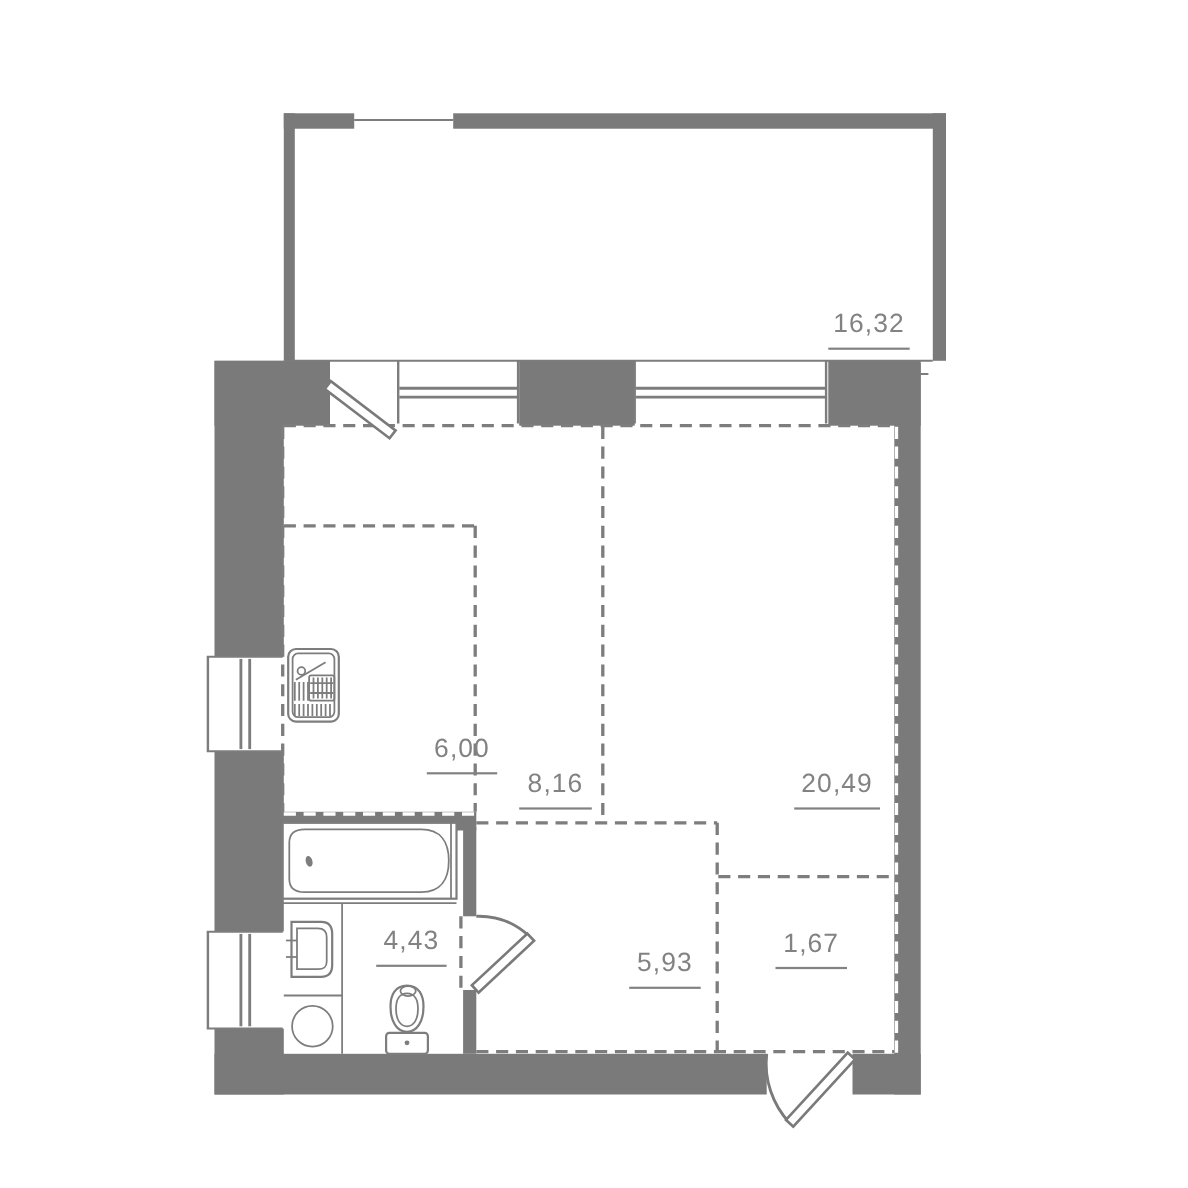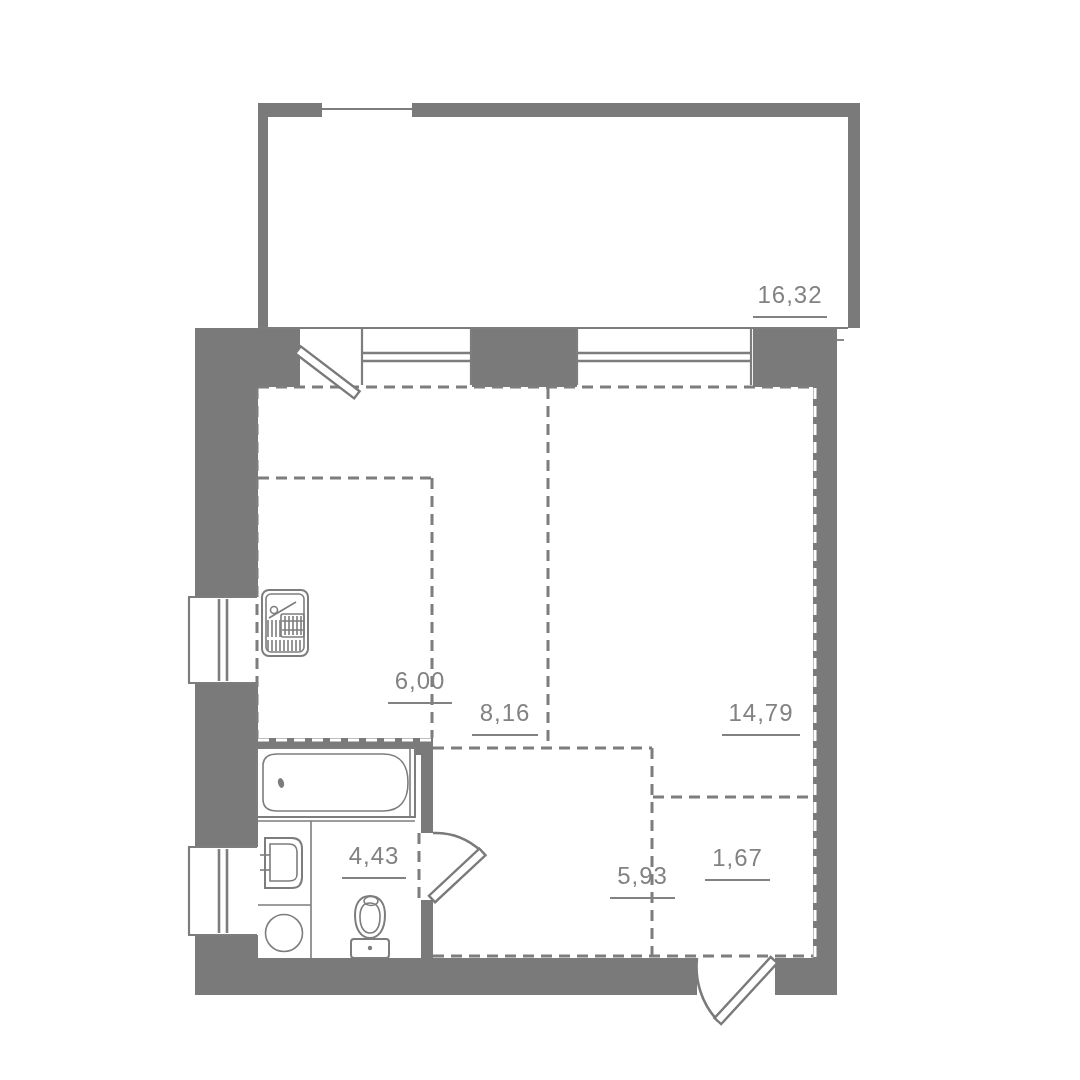--- a/index.html
+++ b/index.html
@@ -178,25 +178,25 @@
   <div class="area-label" style="left:753px;top:283px;width:74px;">
     <span>16,32</span>
   </div>
   <div class="area-label" style="left:388px;top:649px;width:64px;margin-top:20px;">
     <span>6,00</span>
   </div>
   <div class="area-label" style="left:472px;top:701px;width:66px;">
     <span>8,16</span>
   </div>
   <div class="area-label" style="left:722px;top:701px;width:78px;">
-    <span>14,79</span>
+    <span>20,49</span>
   </div>
   <div class="area-label" style="left:328px;top:844px;width:64px;margin-left:14px;">
     <span>4,43</span>
   </div>
-  <div class="area-label" style="left:572px;top:864px;width:65px;margin-left:38px;">
+  <div class="area-label" style="left:572px;top:864px;width:65px;">
     <span>5,93</span>
   </div>
   <div class="area-label" style="left:705px;top:846px;width:65px;">
     <span>1,67</span>
   </div>
 
 </div>
 
 </body></html>

